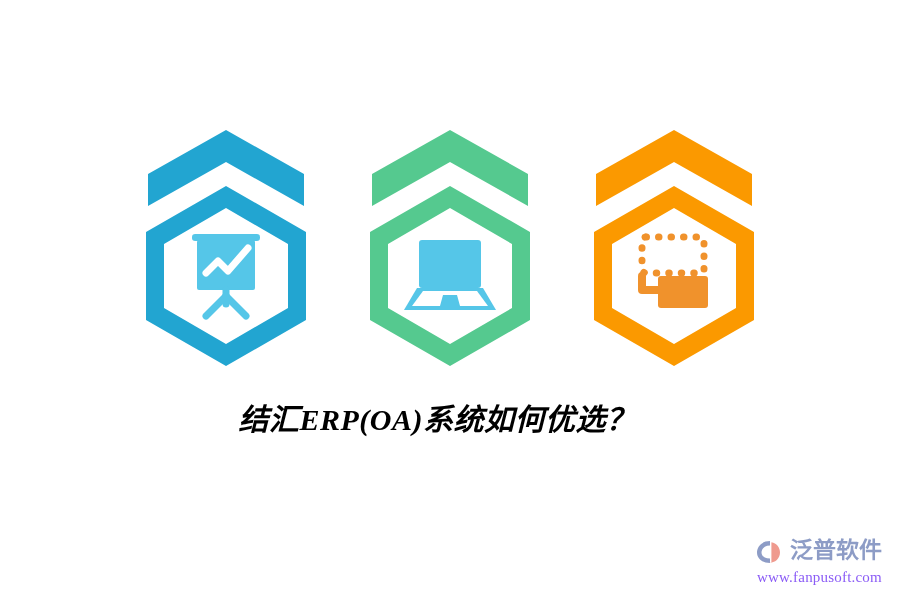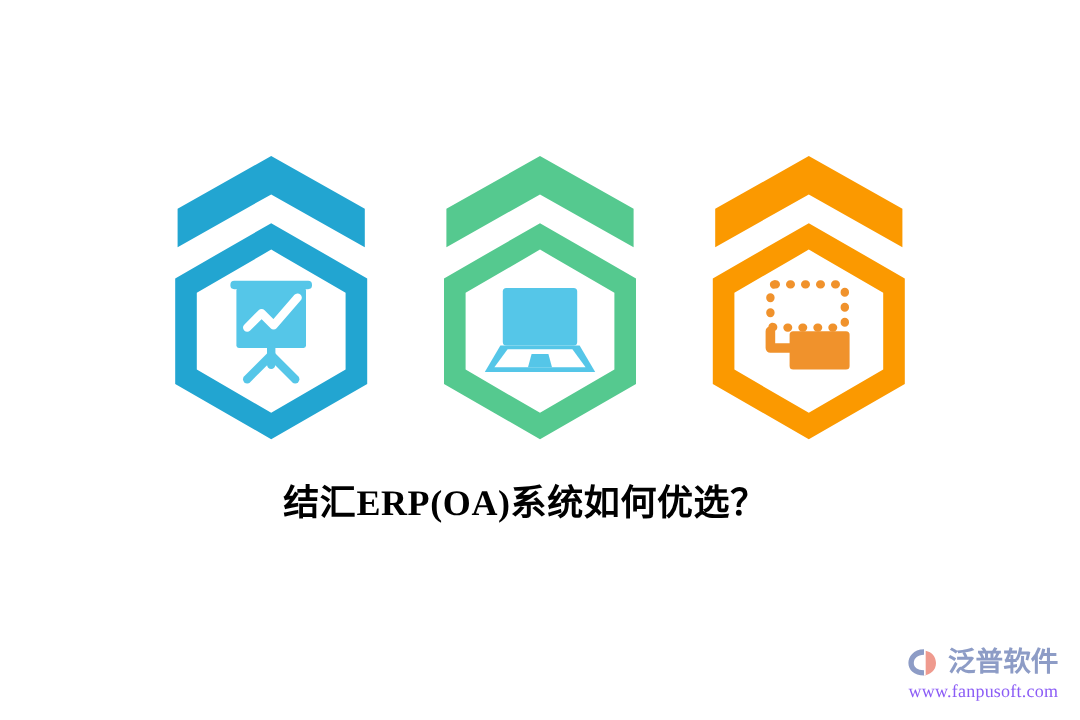--- a/index.html
+++ b/index.html
@@ -57,20 +57,21 @@
     top: 398px;
     left: 0;
     width: 875px;
     text-align: center;
     color: #000000;
     font-family: "Liberation Serif", "DejaVu Serif", serif;
     font-weight: bold;
     font-size: 30px;
     line-height: 44px;
     letter-spacing: 0.5px;
+    font-style: italic;
   }
   .headline .line {
     display: block;
     white-space: nowrap;
   }
 
   
   .brand {
     position: absolute;
     right: 12px;
@@ -88,21 +89,21 @@
     gap: 4px;
     height: 32px;
   }
   .brand-mark {
     width: 30px;
     height: 28px;
     flex: 0 0 auto;
     display: block;
   }
   .brand-name {
-    font-family: Liberation Serif, serif;
+    font-family: Liberation Mono, monospace;
     font-weight: bold;
     font-size: 23px;
     line-height: 26px;
     color: #8d9cc6;
     letter-spacing: 0px;
     white-space: nowrap;
   }
   .brand-url {
     font-family: "Liberation Serif", "DejaVu Serif", serif;
     font-weight: normal;

